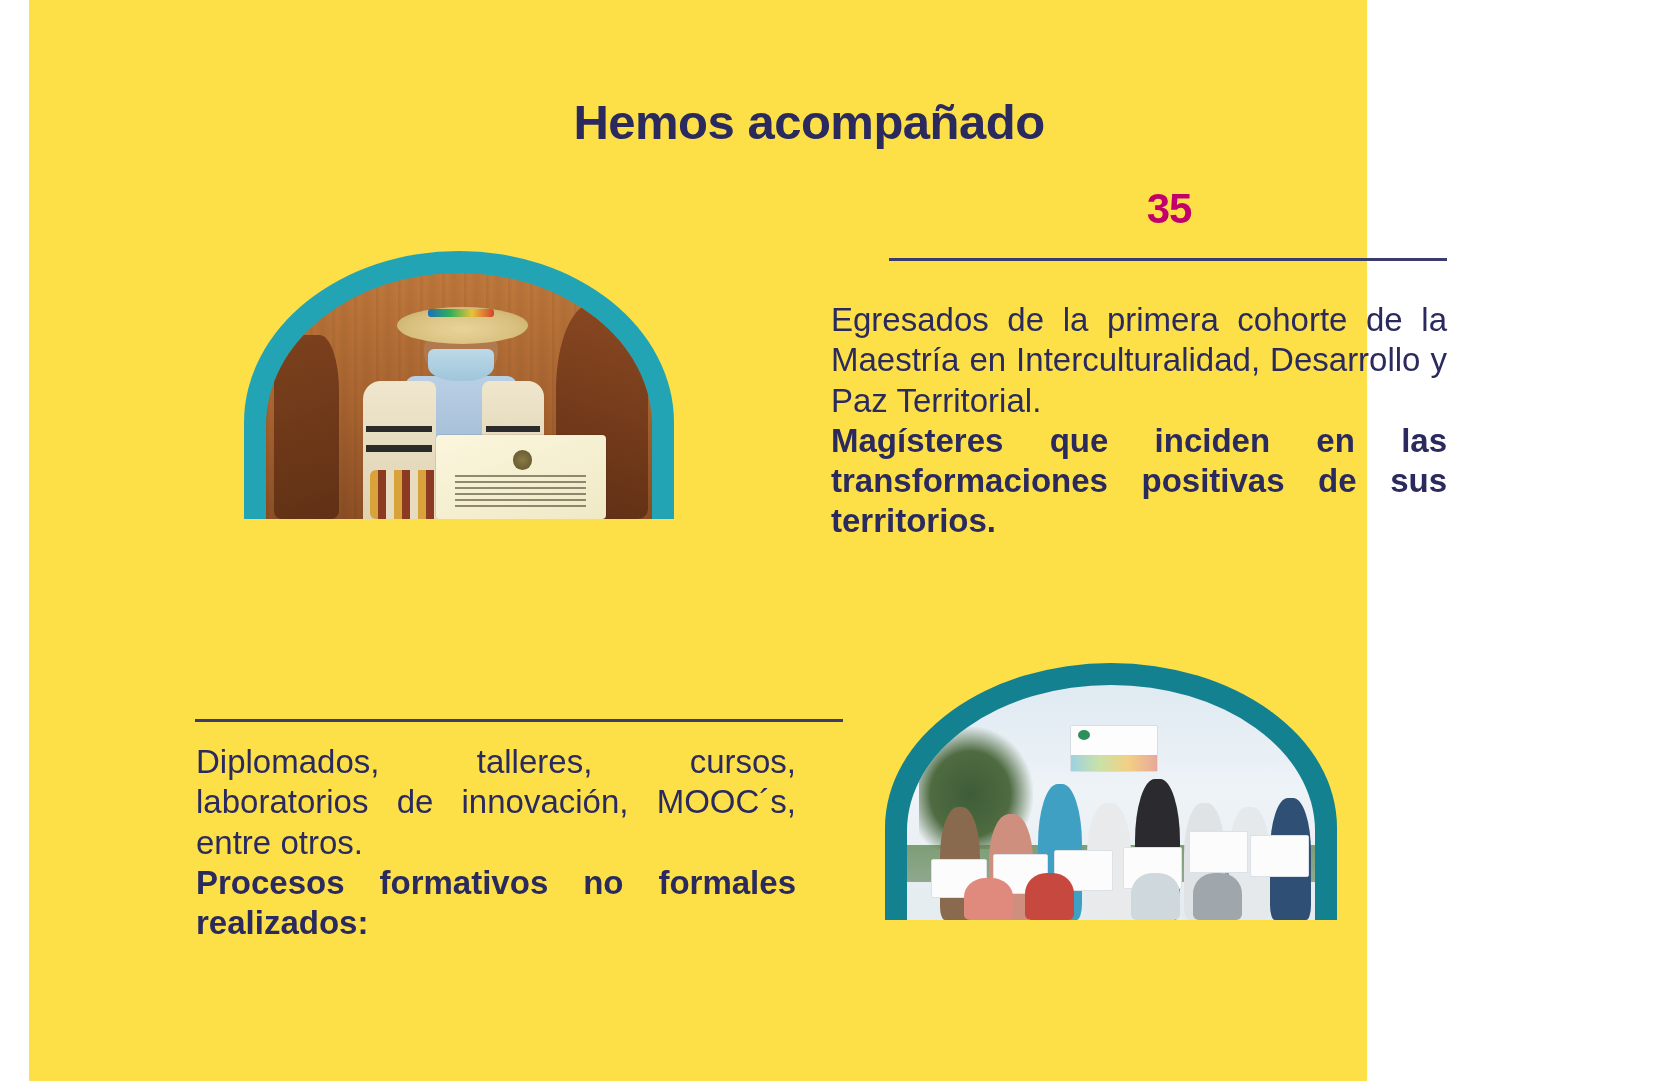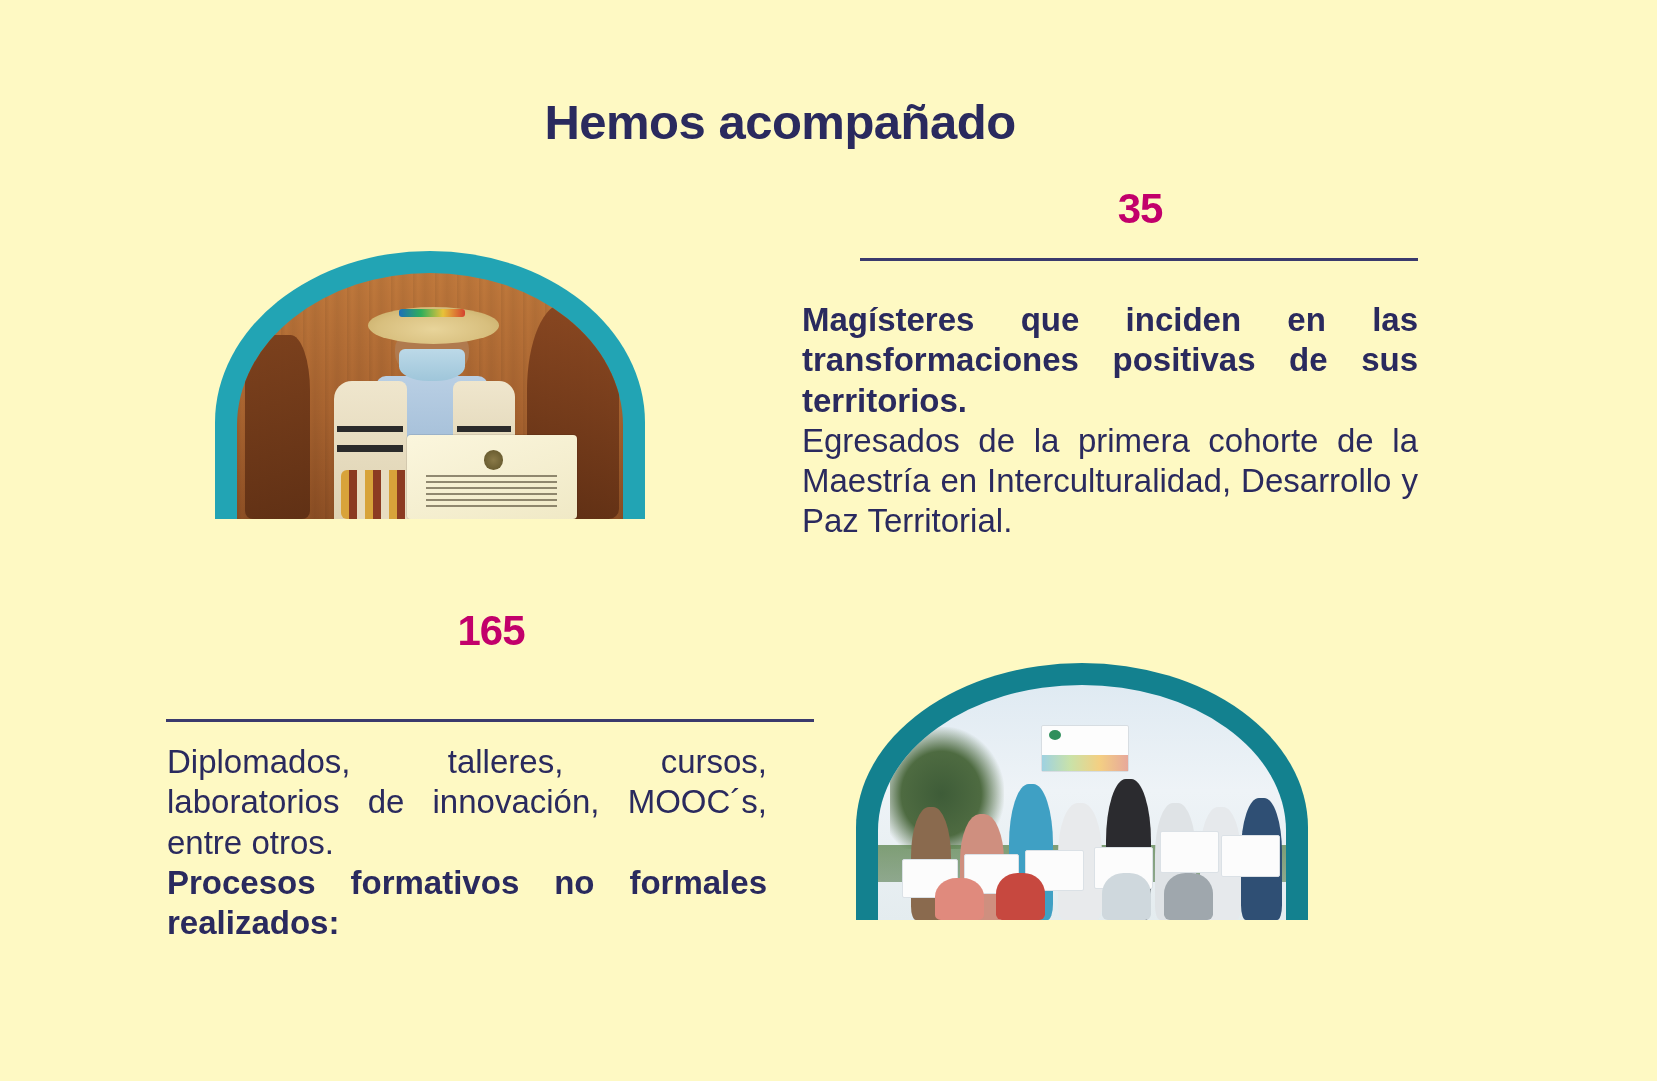--- a/index.html
+++ b/index.html
@@ -10,23 +10,24 @@
     width: 1657px;
     height: 1081px;
     background: #ffffff;
     font-family: "Liberation Sans", sans-serif;
     overflow: hidden;
     position: relative;
   }
 
   .slide {
     position: relative;
-    width: 1657px;
+    width: 1338px;
     height: 1081px;
-    background: #fef9c3;
+    background: #fde047;
+    margin-left: 29px;
   }
 
   
   .page-title {
     position: absolute;
     left: 0;
     top: 96px;
     width: 1560px;
     text-align: center;
     font-size: 49px;
@@ -293,25 +294,24 @@
         <div class="diploma"></div>
         <div class="diploma-seal"></div>
         <div class="diploma-lines"></div>
       </div>
     </div>
   </div>
 
   <div class="stat-number" id="stat-35-number">35</div>
   <div class="stat-rule" id="stat-35-rule"></div>
   <div class="stat-body" id="stat-35-body">
+    <span class="line-block">Egresados de la primera cohorte de la Maestría en Interculturalidad, Desarrollo y Paz Territorial.</span>
     <span class="line-block b">Magísteres que inciden en las transformaciones positivas de sus territorios.</span>
-    <span class="line-block">Egresados de la primera cohorte de la Maestría en Interculturalidad, Desarrollo y Paz Territorial.</span>
   </div>
 
-  <div class="stat-number" id="stat-165-number">165</div>
   <div class="stat-rule" id="stat-165-rule"></div>
   <div class="stat-body" id="stat-165-body" style="top:742px;">
     <span class="line-block">Diplomados, talleres, cursos, laboratorios de innovación, MOOC´s, entre otros.</span>
     <span class="line-block b">Procesos formativos no formales realizados:</span>
   </div>
 
   <div class="photo-frame" id="photo-group">
     <div class="photo-ring" style="background:#13818f;"></div>
     <div class="photo-inner">
       <div class="scene">

